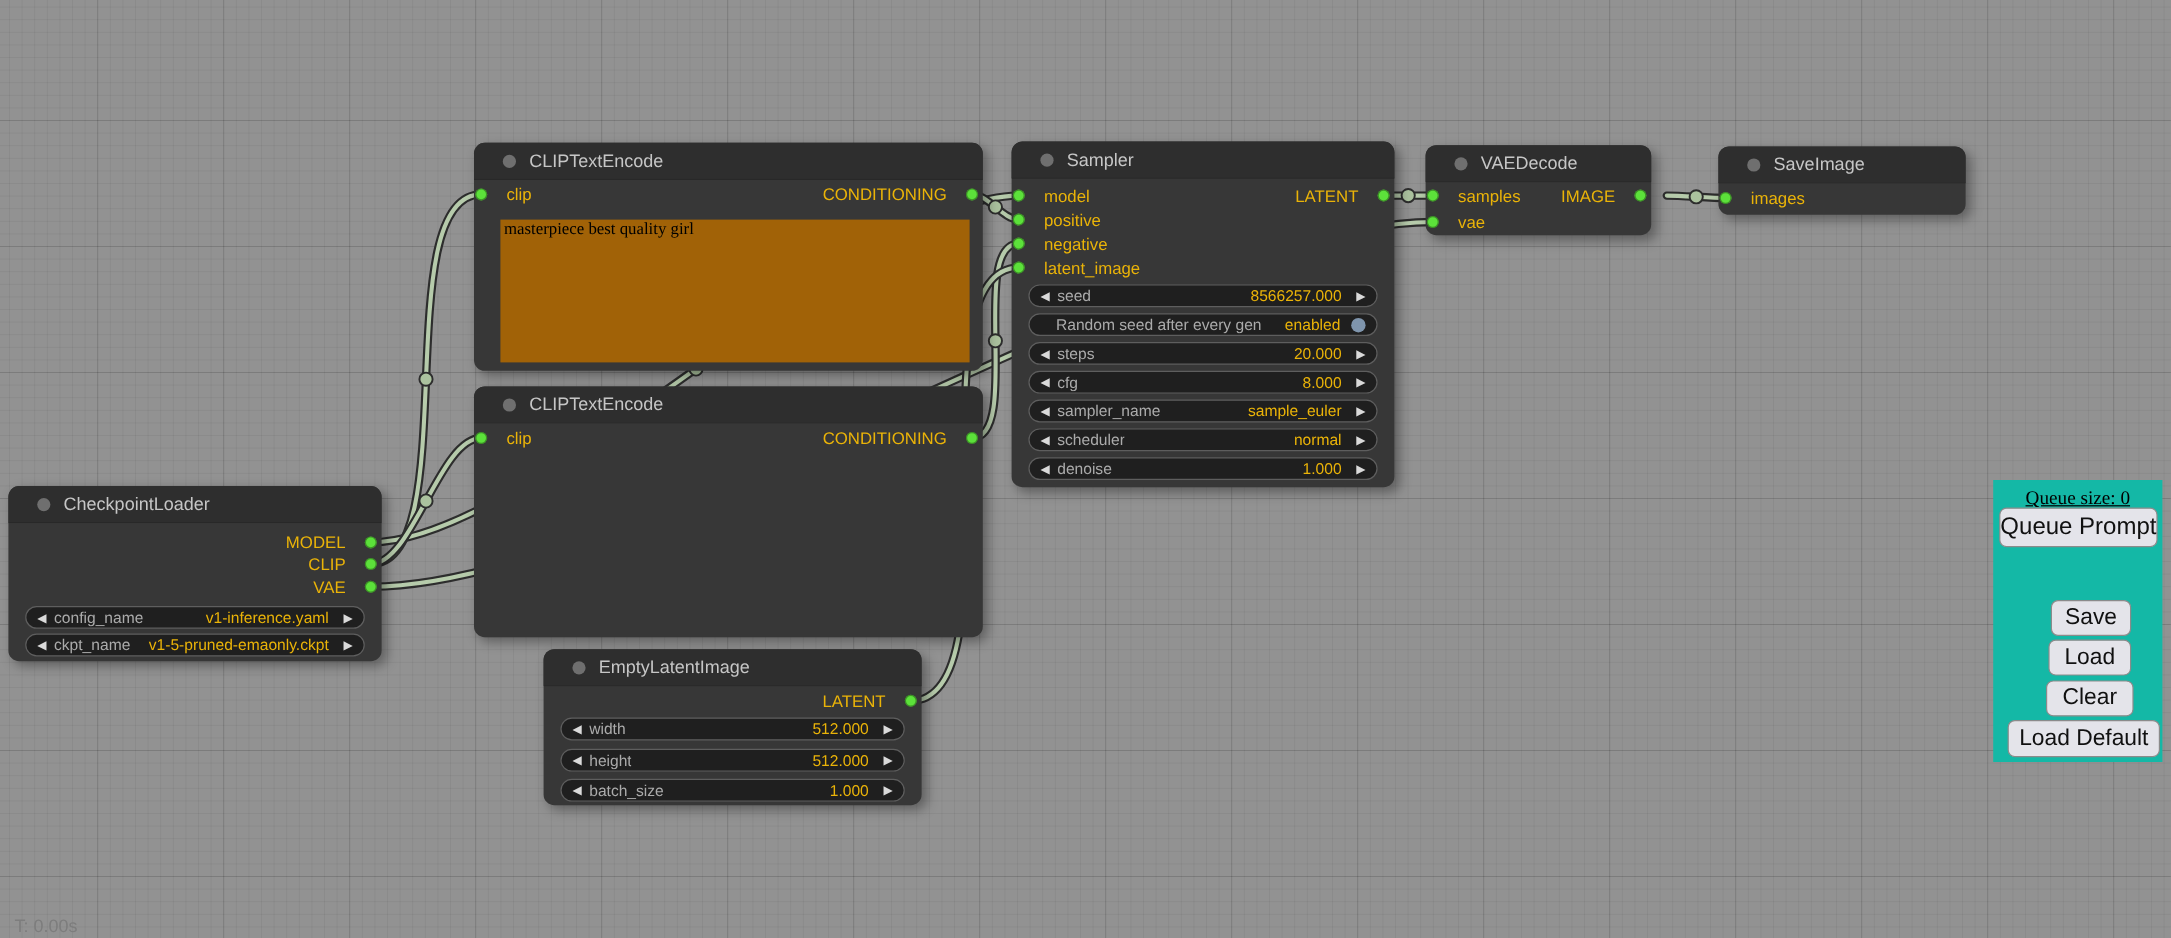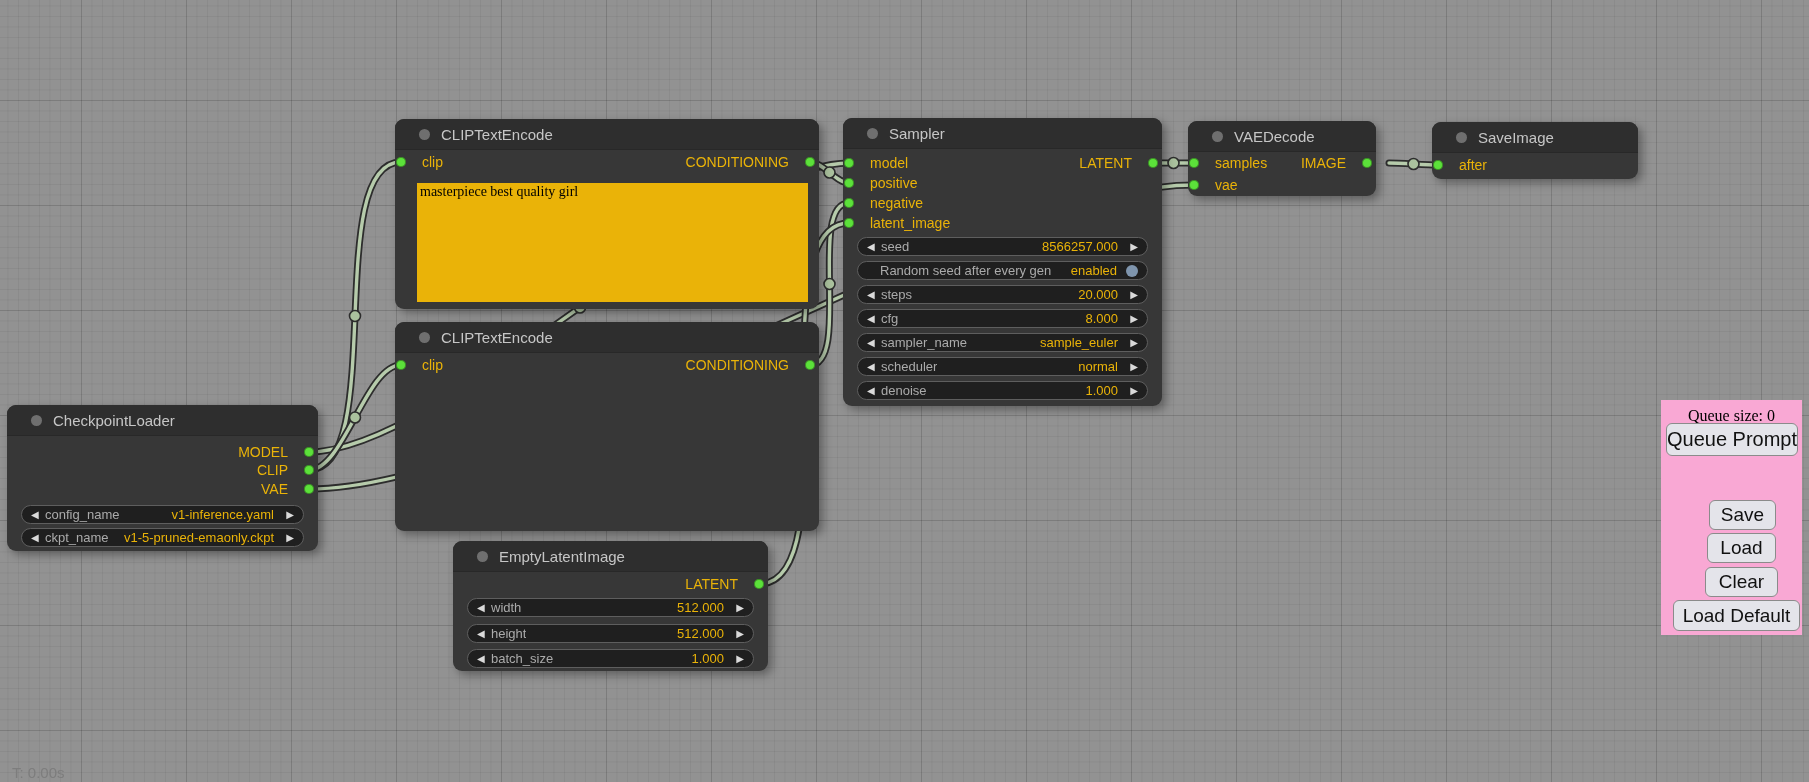--- a/index.html
+++ b/index.html
@@ -41,26 +41,26 @@
     display:flex;align-items:center;padding:0 9px;box-sizing:border-box;
     font-size:13px;color:#ababab;white-space:nowrap;
   }
   .widget .arrow{color:#dadada;font-size:10px;width:13px;flex:none;cursor:pointer;}
   .widget .arrow.r{text-align:right;}
   .widget .wlabel{margin-left:1px;overflow:hidden;}
   .widget .wvalue{margin-left:auto;margin-right:7px;color:#eab308;}
   .widget.toggle .wlabel{margin-left:13px;}
   .toggle-dot{width:12px;height:12px;border-radius:50%;background:#7f95ad;flex:none;margin-left:2px;}
   .prompt-text{
-    position:absolute;background:#eab308;color:#000;border:none;outline:none;resize:none;
+    position:absolute;background:#a16207;color:#000;border:none;outline:none;resize:none;
     font-family:"Liberation Serif",serif;font-size:14px;padding:1px 3px;box-sizing:border-box;
   }
   #menu-panel{
     position:absolute;left:1661px;top:400px;width:141px;height:235px;
-    background:#f9a8d4;z-index:3;color:#000;
+    background:#14b8a6;z-index:3;color:#000;text-decoration:underline;
   }
   #queue-size{margin-top:7px;text-align:center;font-family:"Liberation Serif",serif;font-size:16px;color:#000;}
   .menu-btn{
     position:absolute;box-sizing:border-box;background:#e4e4ea;border:1px solid #8b8b8b;
     border-radius:6px;font-family:"Liberation Sans",sans-serif;font-size:19px;color:#111;
     display:flex;align-items:center;justify-content:center;cursor:pointer;white-space:nowrap;
   }
   #btn-queue{left:5px;top:23px;width:132px;height:33px;font-size:20px;}
   #btn-save{left:48px;top:100px;width:67px;height:30px;}
   #btn-load{left:46px;top:133px;width:69px;height:30px;}
@@ -299,21 +299,21 @@
   </div>
 </div>
 
 <div class="node" style="left:1432px;top:122px;width:206px;height:57px;">
   <div class="node-title">
     <span class="title-dot"></span>
     <span>SaveImage</span>
   </div>
   <div class="slot in" style="top:35px">
     <span class="slot-dot"></span>
-    <span>after</span>
+    <span>images</span>
   </div>
 </div>
 
 <div id="menu-panel">
   <div id="queue-size">Queue size: 0</div>
   <div class="menu-btn" id="btn-queue">Queue Prompt</div>
   <div class="menu-btn" id="btn-save">Save</div>
   <div class="menu-btn" id="btn-load">Load</div>
   <div class="menu-btn" id="btn-clear">Clear</div>
   <div class="menu-btn" id="btn-loaddefault">Load Default</div>

